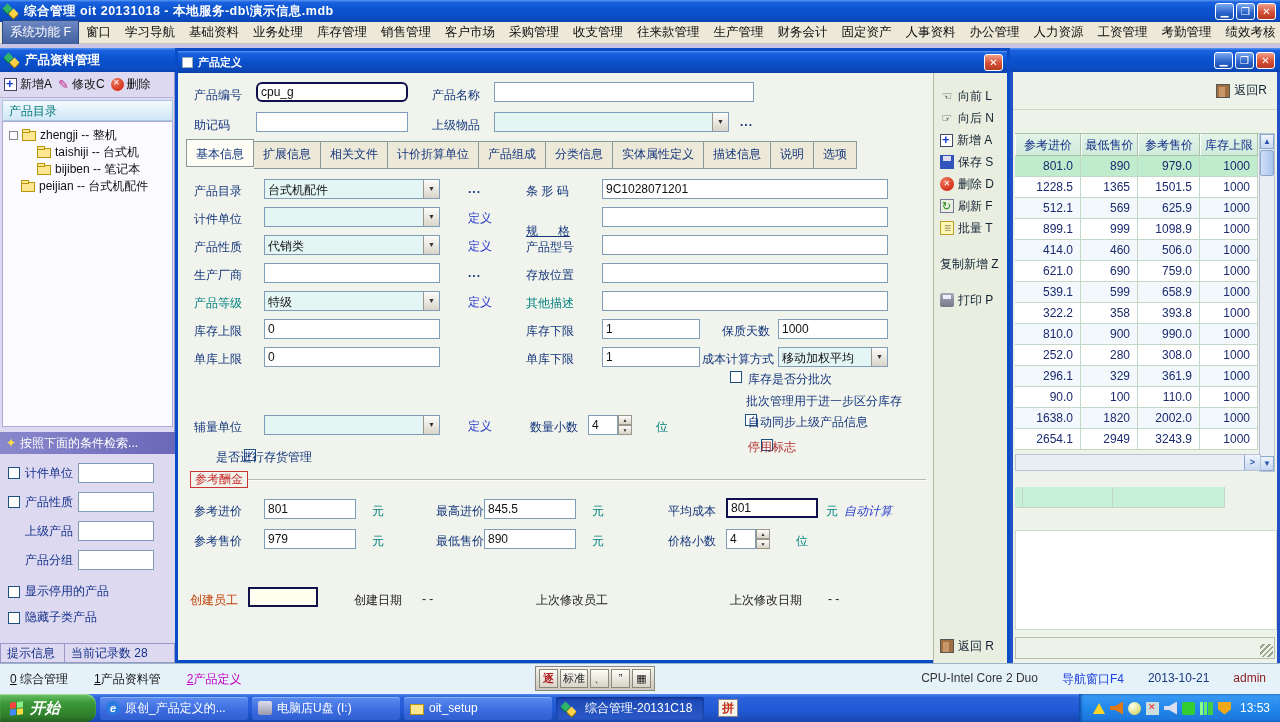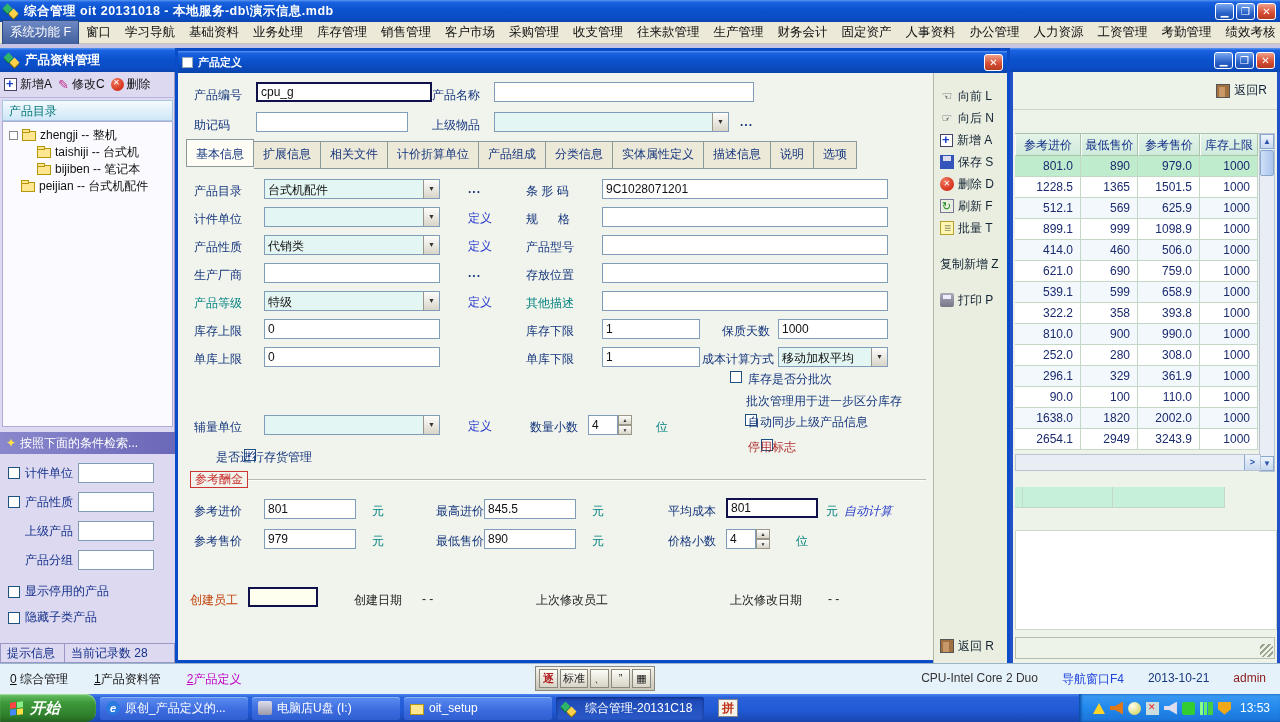--- a/index.html
+++ b/index.html
@@ -429,21 +429,21 @@
 
   <div class="dialog">
     <div class="dlg-tb">
       <span class="dlg-ic"></span>
       <span class="ttl">产品定义</span>
       <span class="wbtn close">✕</span>
     </div>
 
     
     <span class="abs lbl" style="left:16px;top:36px;">产品编号</span>
-    <input class="abs inp focus" style="left: 78px; top: 31px; width: 176px;" value="cpu_g">
+    <input class="abs inp focus" style="left: 78px; top: 31px; width: 152px; border-radius: 6px;" value="cpu_g">
     <span class="abs lbl" style="left:254px;top:36px;">产品名称</span>
     <input class="abs inp" style="left: 316px; top: 31px; width: 260px;" value="">
     <span class="abs lbl" style="left:16px;top:66px;">助记码</span>
     <input class="abs inp" style="left: 78px; top: 61px; width: 152px;" value="">
     <span class="abs lbl" style="left:254px;top:66px;">上级物品</span>
     <div class="abs combo" style="left:316px;top:61px;width:235px;">
         <span class="val"></span>
         <span class="cbtn">▼</span>
       </div>
     <span class="abs more" style="left:562px;top:64px;">...</span>
@@ -496,21 +496,21 @@
     <span class="abs link" style="left:290px;top:243px;">定义</span>
 
     <span class="abs lbl" style="left:16px;top:272px;">库存上限</span>
     <input class="abs inp" style="left: 86px; top: 268px; width: 176px;" value="0">
     <span class="abs lbl" style="left:16px;top:300px;">单库上限</span>
     <input class="abs inp" style="left: 86px; top: 296px; width: 176px;" value="0">
 
     
     <span class="abs lbl" style="left:348px;top:132px;">条 形 码</span>
     <input class="abs inp" style="left: 424px; top: 128px; width: 286px;" value="9C1028071201">
-    <span class="abs lbl" style="left:348px;top:160px;white-space:pre;">规      格</span>
+    <span class="abs lbl" style="left:348px;top:172px;white-space:pre;text-decoration:underline;">规      格</span>
     <input class="abs inp" style="left: 424px; top: 156px; width: 286px;" value="">
     <span class="abs lbl" style="left:348px;top:188px;">产品型号</span>
     <input class="abs inp" style="left: 424px; top: 184px; width: 286px;" value="">
     <span class="abs lbl" style="left:348px;top:216px;">存放位置</span>
     <input class="abs inp" style="left: 424px; top: 212px; width: 286px;" value="">
     <span class="abs lbl teal" style="left:348px;top:244px;">其他描述</span>
     <input class="abs inp" style="left: 424px; top: 240px; width: 286px;" value="">
 
     <span class="abs lbl" style="left:348px;top:272px;">库存下限</span>
     <input class="abs inp" style="left: 424px; top: 268px; width: 98px;" value="1">

